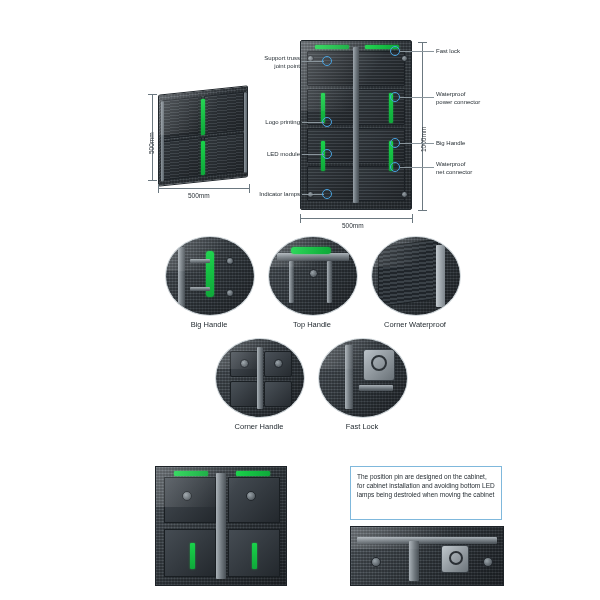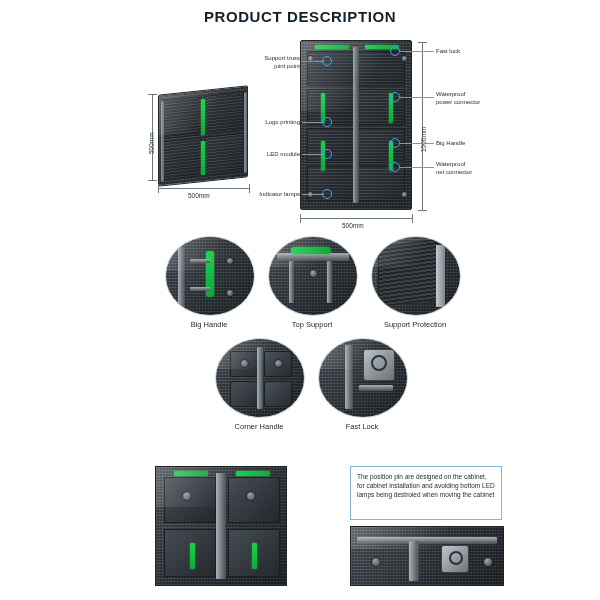--- a/index.html
+++ b/index.html
@@ -253,21 +253,20 @@
     background: linear-gradient(90deg, #aab2b8, #70787e 55%, #484f55);
     border-radius: 1px;
   }
 </style>
 </head>
 <body>
 
 <div class="page">
   <div class="sheet">
 
-    <div class="title">PRODUCT DESCRIPTION</div>
 
     <div class="sec1">
 
       <div class="cab-left-wrap">
         <div class="cab" style="left:0;top:0;width:90px;height:92px;">
           <div class="speckle"></div>
           <div class="grid" style="grid-template-columns:1fr 1fr;grid-template-rows:1fr 1fr;">
             <div class="mod"></div>
             <div class="mod"></div>
             <div class="mod"></div>
@@ -383,31 +382,31 @@
       <div class="inner">
         <div class="speckle"></div>
         <div class="metalbar" style="left:8px;top:16px;width:72px;height:8px;"></div>
         <div class="greenbar" style="left:22px;top:10px;width:40px;height:7px;border-radius:3px;"></div>
         <div class="metalbar-v" style="left:20px;top:24px;width:5px;height:42px;"></div>
         <div class="metalbar-v" style="left:58px;top:24px;width:5px;height:42px;"></div>
         <div class="bolt" style="left:40px;top:32px;width:7px;height:7px;"></div>
         <div class="glare" style="left:0;top:0;width:88px;height:30px;"></div>
       </div>
     </div>
-    <div class="caption" style="left:197px;top:320px;">Top Support</div>
+    <div class="caption" style="left:197px;top:320px;">Top Handle</div>
 
     <div class="circ" style="left:311px;top:236px;">
       <div class="inner">
         <div class="speckle"></div>
         <div style="position:absolute;left:6px;top:6px;width:58px;height:58px;background:repeating-linear-gradient(0deg, #3a4147 0 2px, #20252a 2px 4px);border:1px solid #1a1f23;transform:skewY(-8deg);"></div>
         <div class="metalbar-v" style="left:64px;top:8px;width:9px;height:62px;background:linear-gradient(90deg,#c4cbd0,#7d858c);"></div>
         <div class="glare" style="left:0;top:0;width:88px;height:30px;"></div>
       </div>
     </div>
-    <div class="caption" style="left:300px;top:320px;">Support Protection</div>
+    <div class="caption" style="left:300px;top:320px;">Corner Waterproof</div>
 
     <div class="circ" style="left:155px;top:338px;">
       <div class="inner">
         <div class="speckle"></div>
         <div style="position:absolute;left:14px;top:12px;width:26px;height:24px;background:linear-gradient(135deg,#4a5158,#262b30);border:1px solid #1a1f23;border-radius:2px;"></div>
         <div style="position:absolute;left:48px;top:12px;width:26px;height:24px;background:linear-gradient(135deg,#4a5158,#262b30);border:1px solid #1a1f23;border-radius:2px;"></div>
         <div style="position:absolute;left:14px;top:42px;width:26px;height:24px;background:linear-gradient(135deg,#4a5158,#262b30);border:1px solid #1a1f23;border-radius:2px;"></div>
         <div style="position:absolute;left:48px;top:42px;width:26px;height:24px;background:linear-gradient(135deg,#4a5158,#262b30);border:1px solid #1a1f23;border-radius:2px;"></div>
         <div class="metalbar-v" style="left:41px;top:8px;width:6px;height:62px;"></div>
         <div class="bolt" style="left:24px;top:20px;width:7px;height:7px;"></div>

